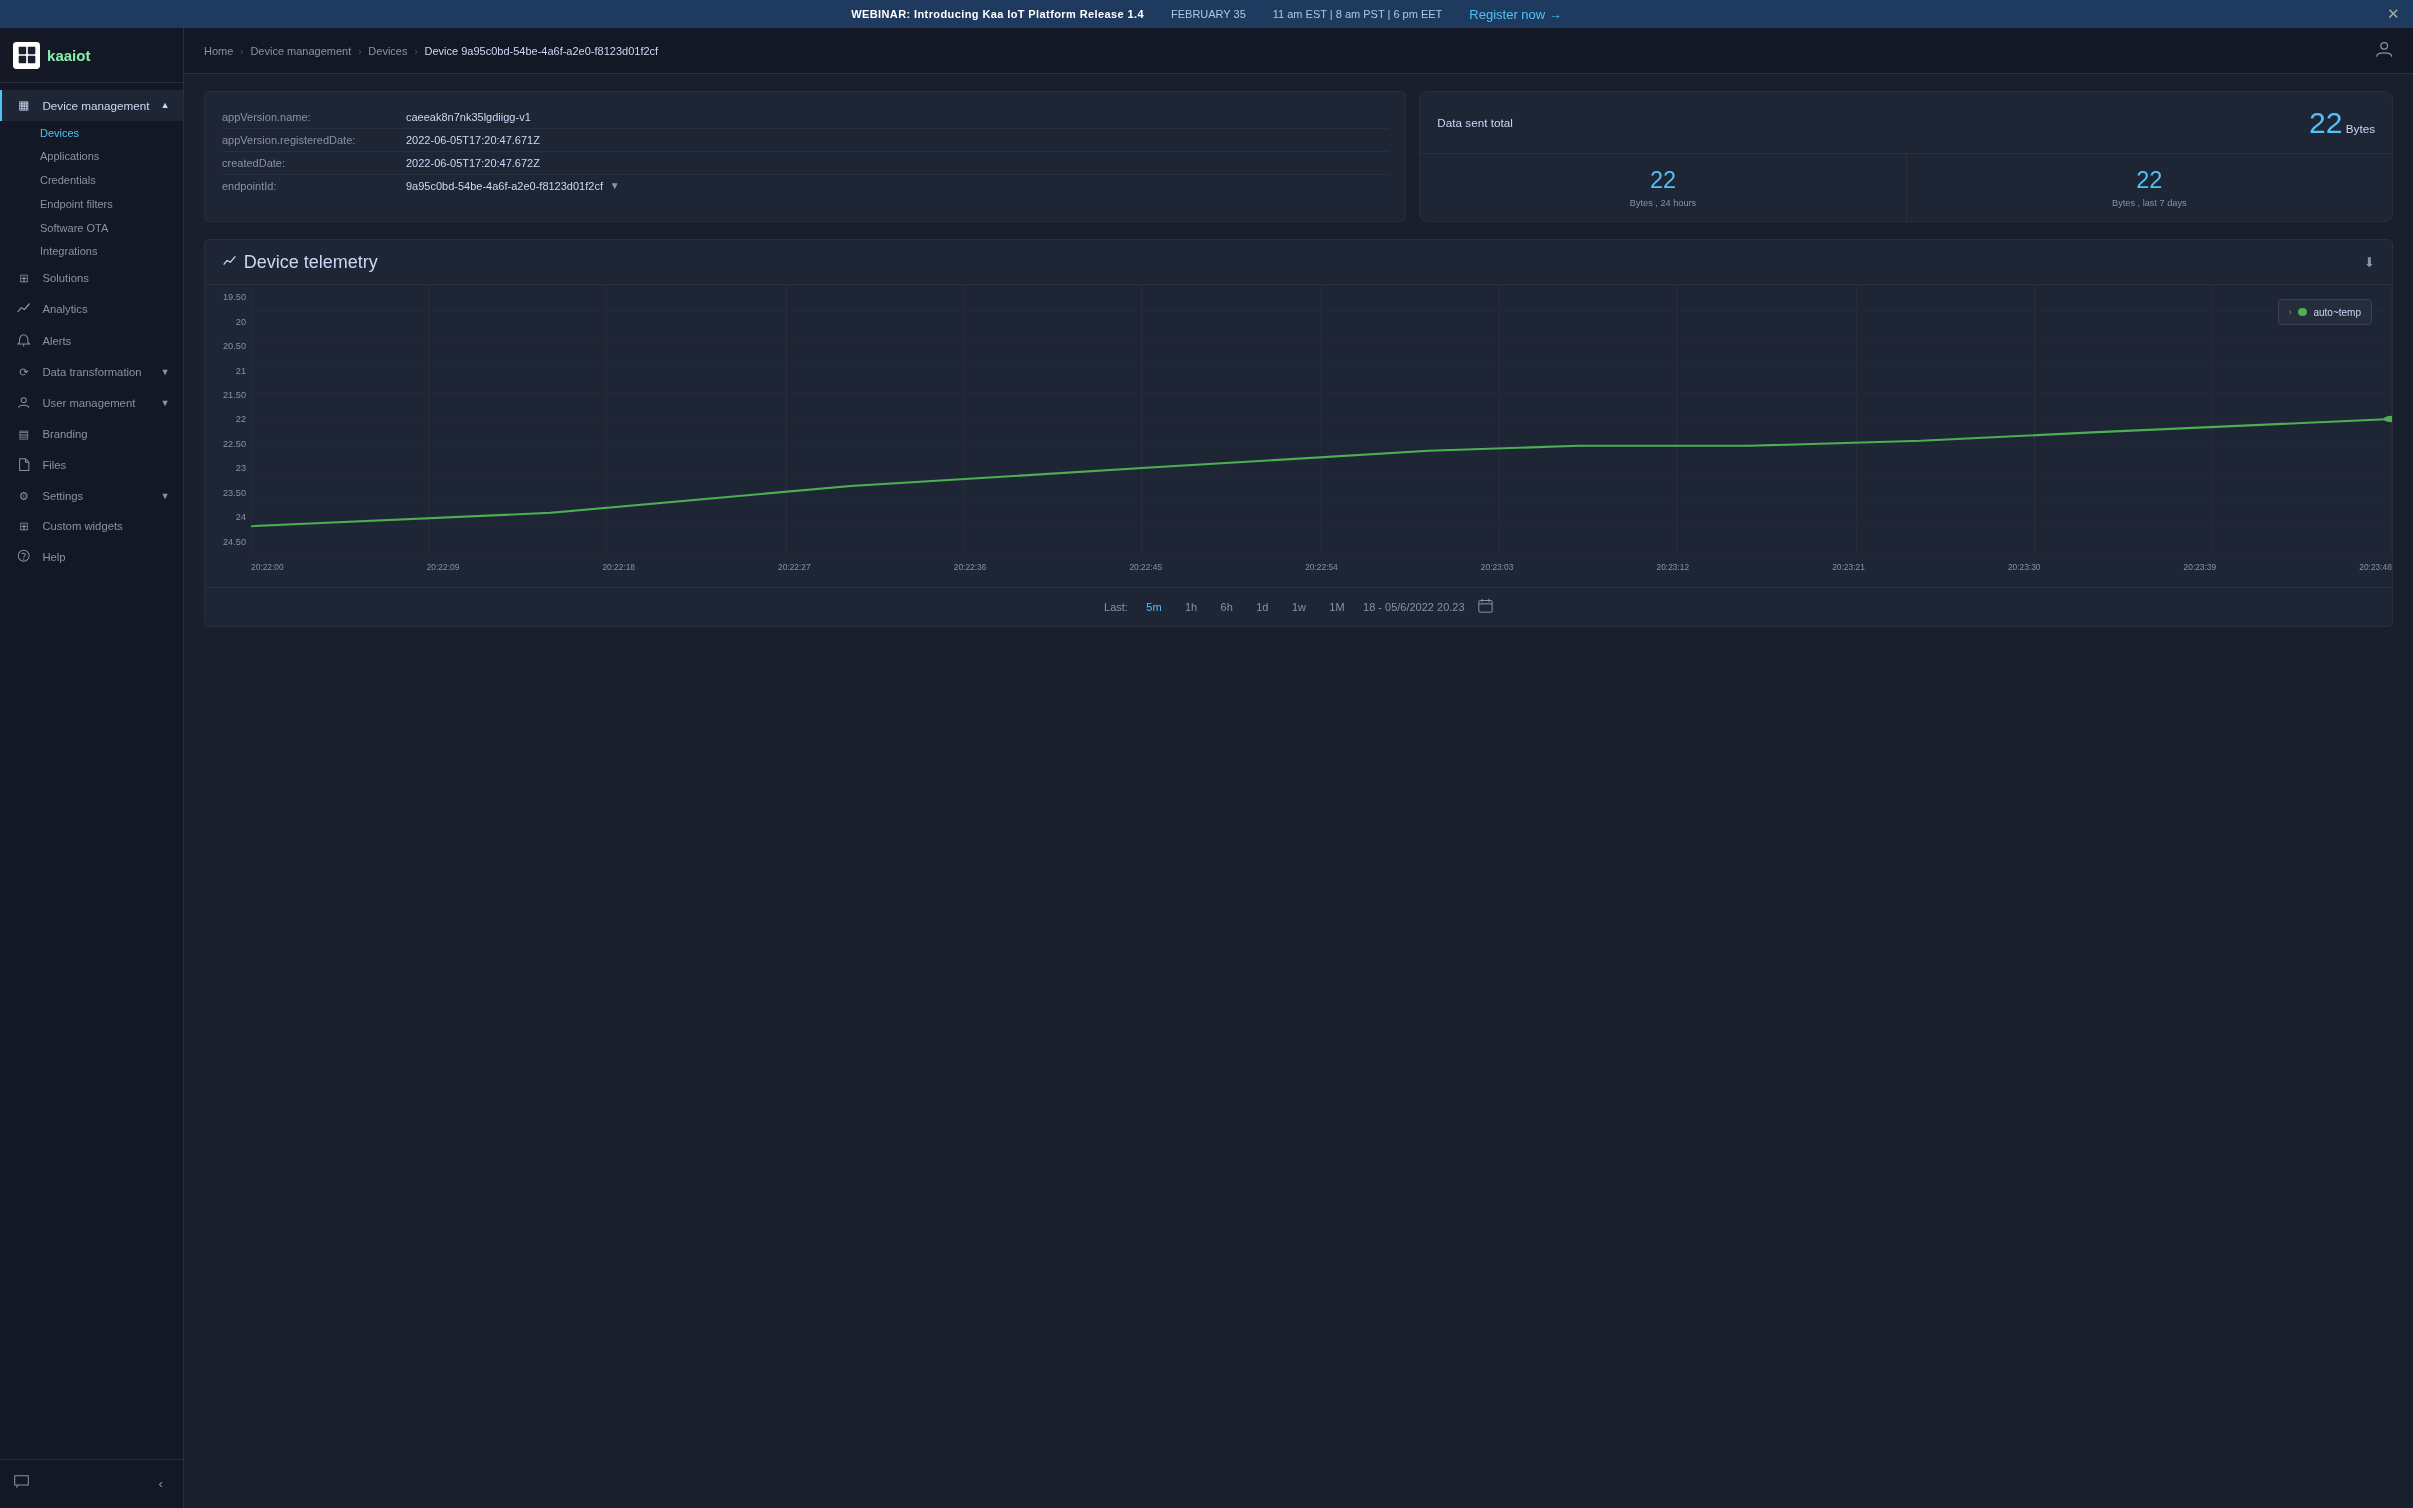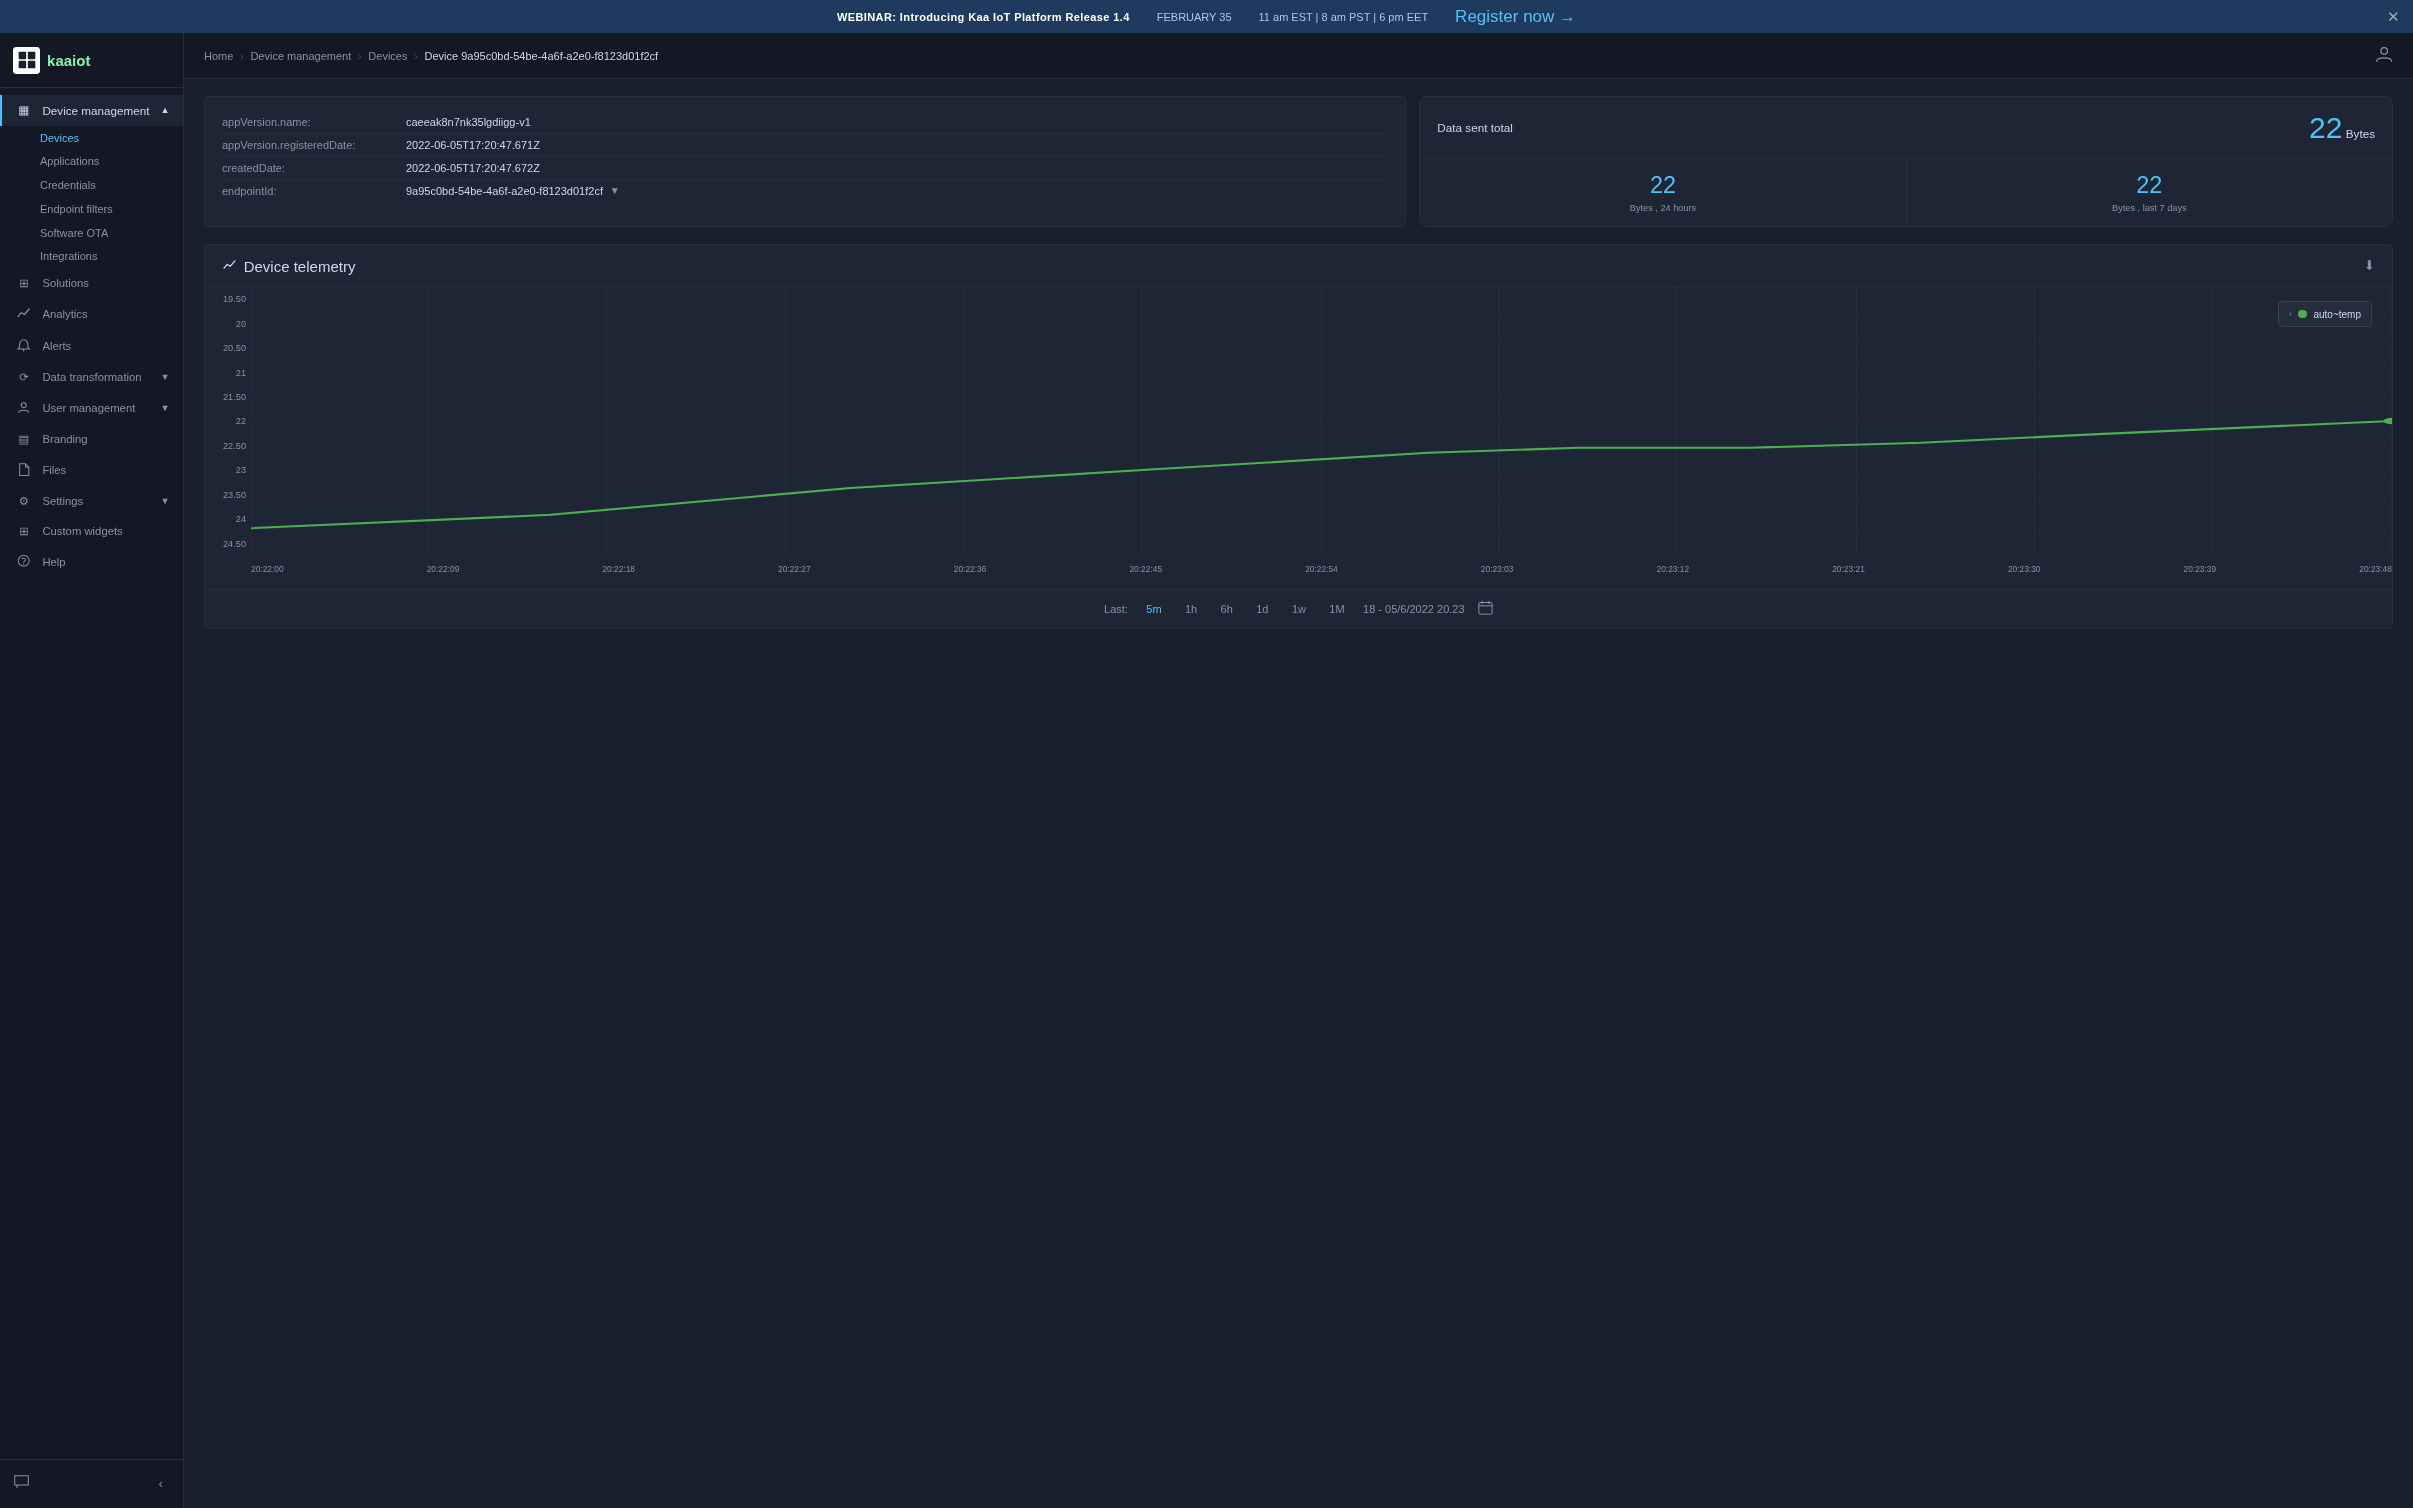--- a/index.html
+++ b/index.html
@@ -18,21 +18,21 @@
       flex-shrink: 0;
       position: relative;
     }
     .banner-title { font-weight: 700; letter-spacing: 0.4px; }
     .banner-date { color: #aac8e8; }
     .banner-register {
       background: transparent;
       border: none;
       color: #4fc3f7;
       cursor: pointer;
-      font-size: 17px;
+      font-size: 13px;
       display: flex;
       align-items: center;
       gap: 3.4px;
     }
     .banner-close {
       position: absolute;
       right: 13.4px;
       background: none;
       border: none;
       color: #aaa;
@@ -224,23 +224,23 @@
     }
     .telemetry-header {
       display: flex;
       align-items: center;
       justify-content: space-between;
       padding: 11.7px 17px;
       border-bottom: 0.8px solid #2a2f3e;
     }
     .telemetry-title {
       display: flex;
-      align-items: flex-end;
+      align-items: flex-start;
       gap: 6.7px;
-      font-size: 15px;
+      font-size: 18px;
       color: #cdd6f4;
     }
     .download-btn { background: none; border: none; color: #8892a4; cursor: pointer; font-size: 13.4px; }
 
     .chart-container {
       position: relative;
       padding: 0 17px 0 50px;
       height: 302px;
     }
 

